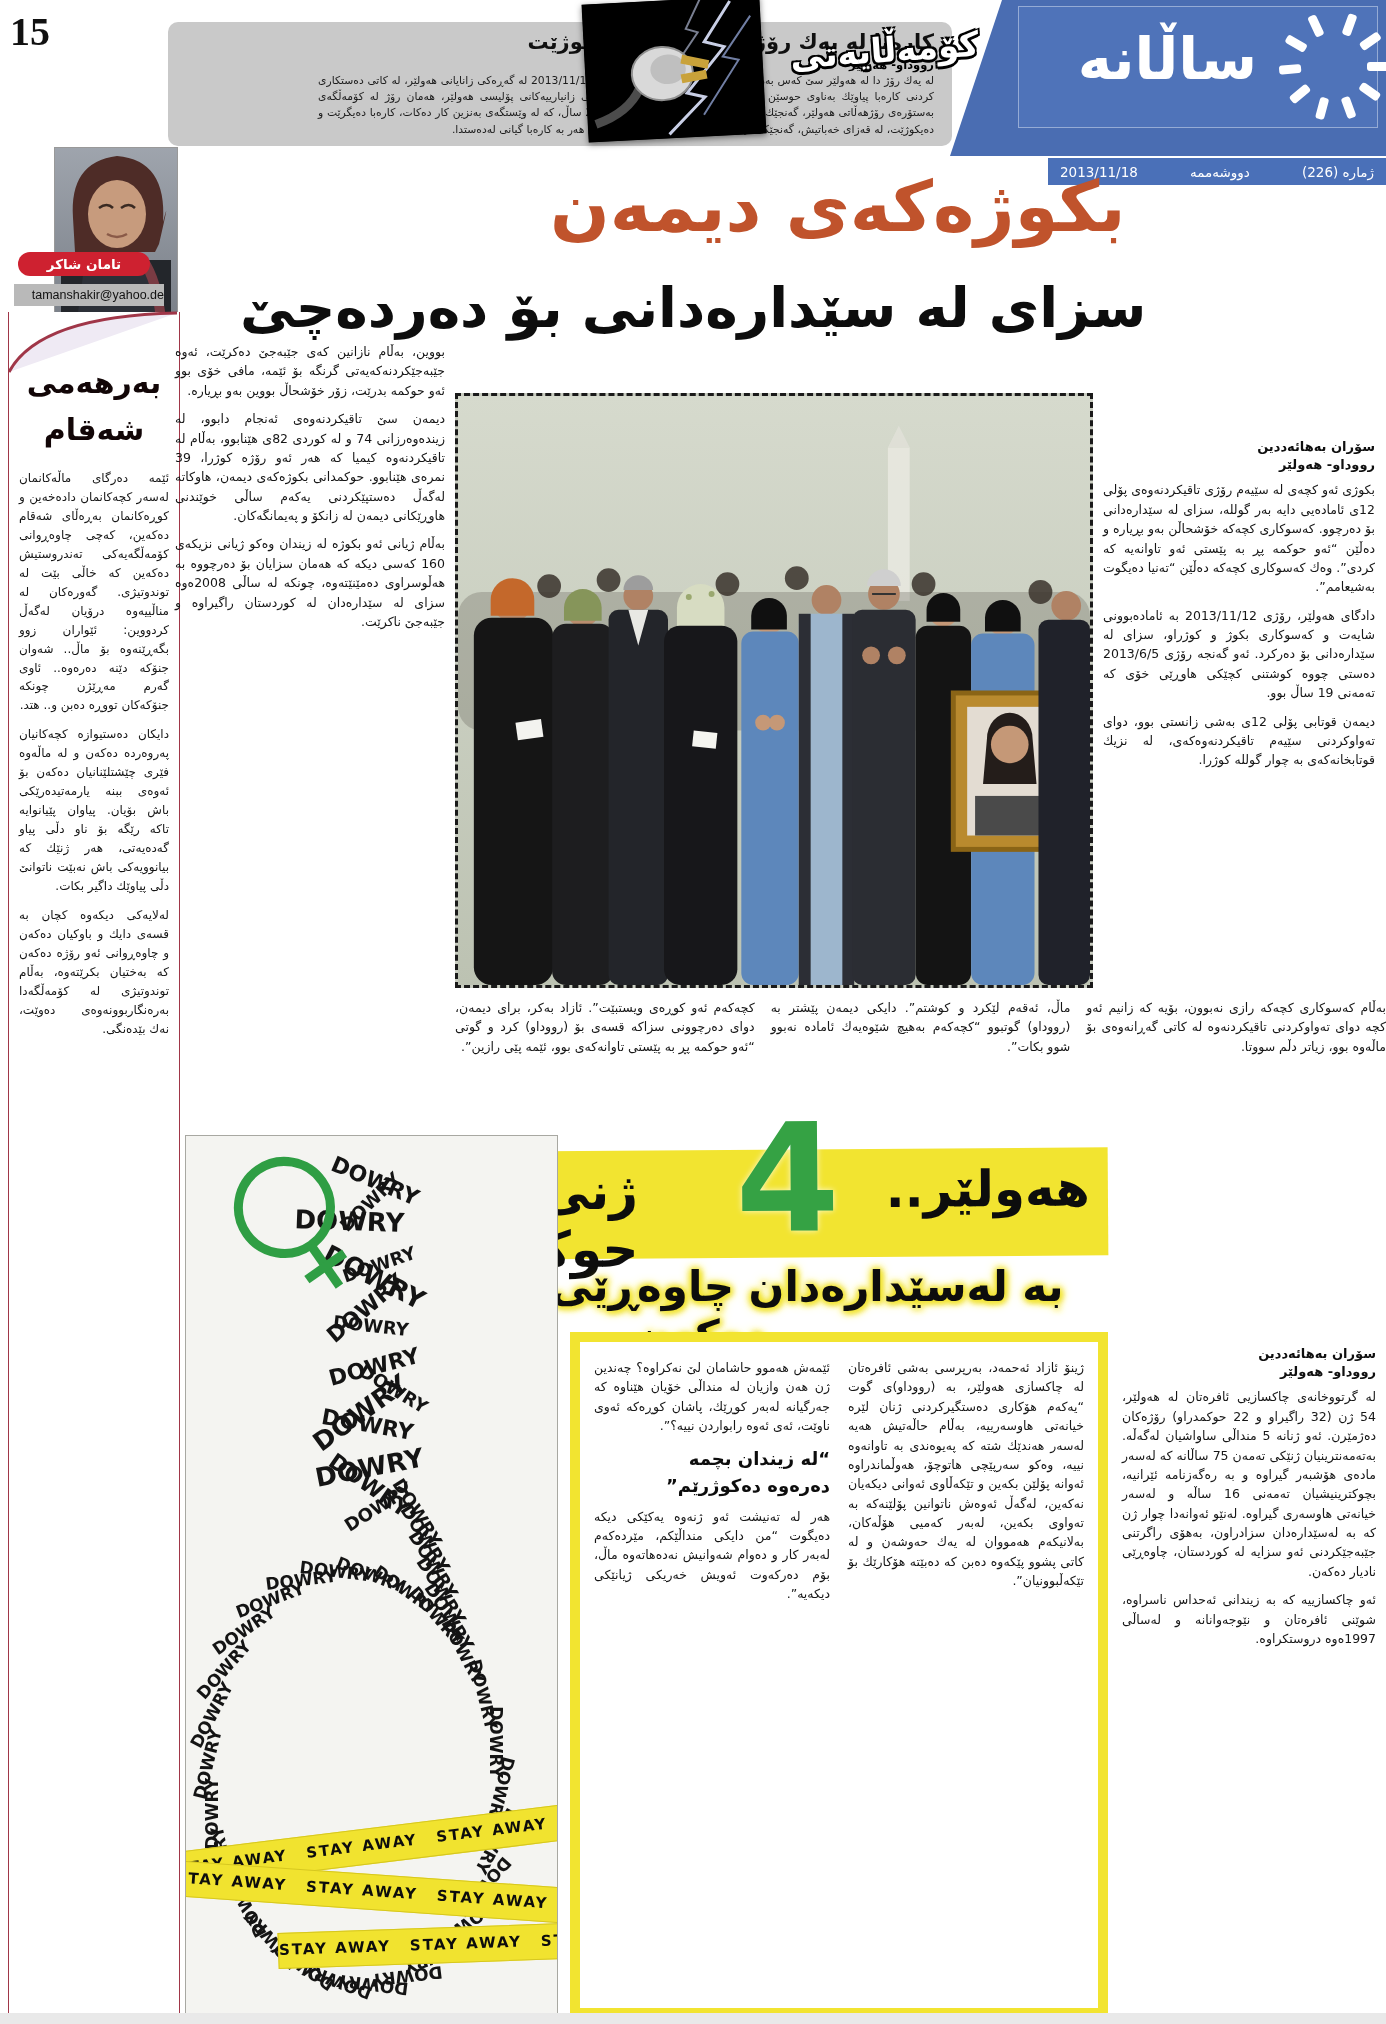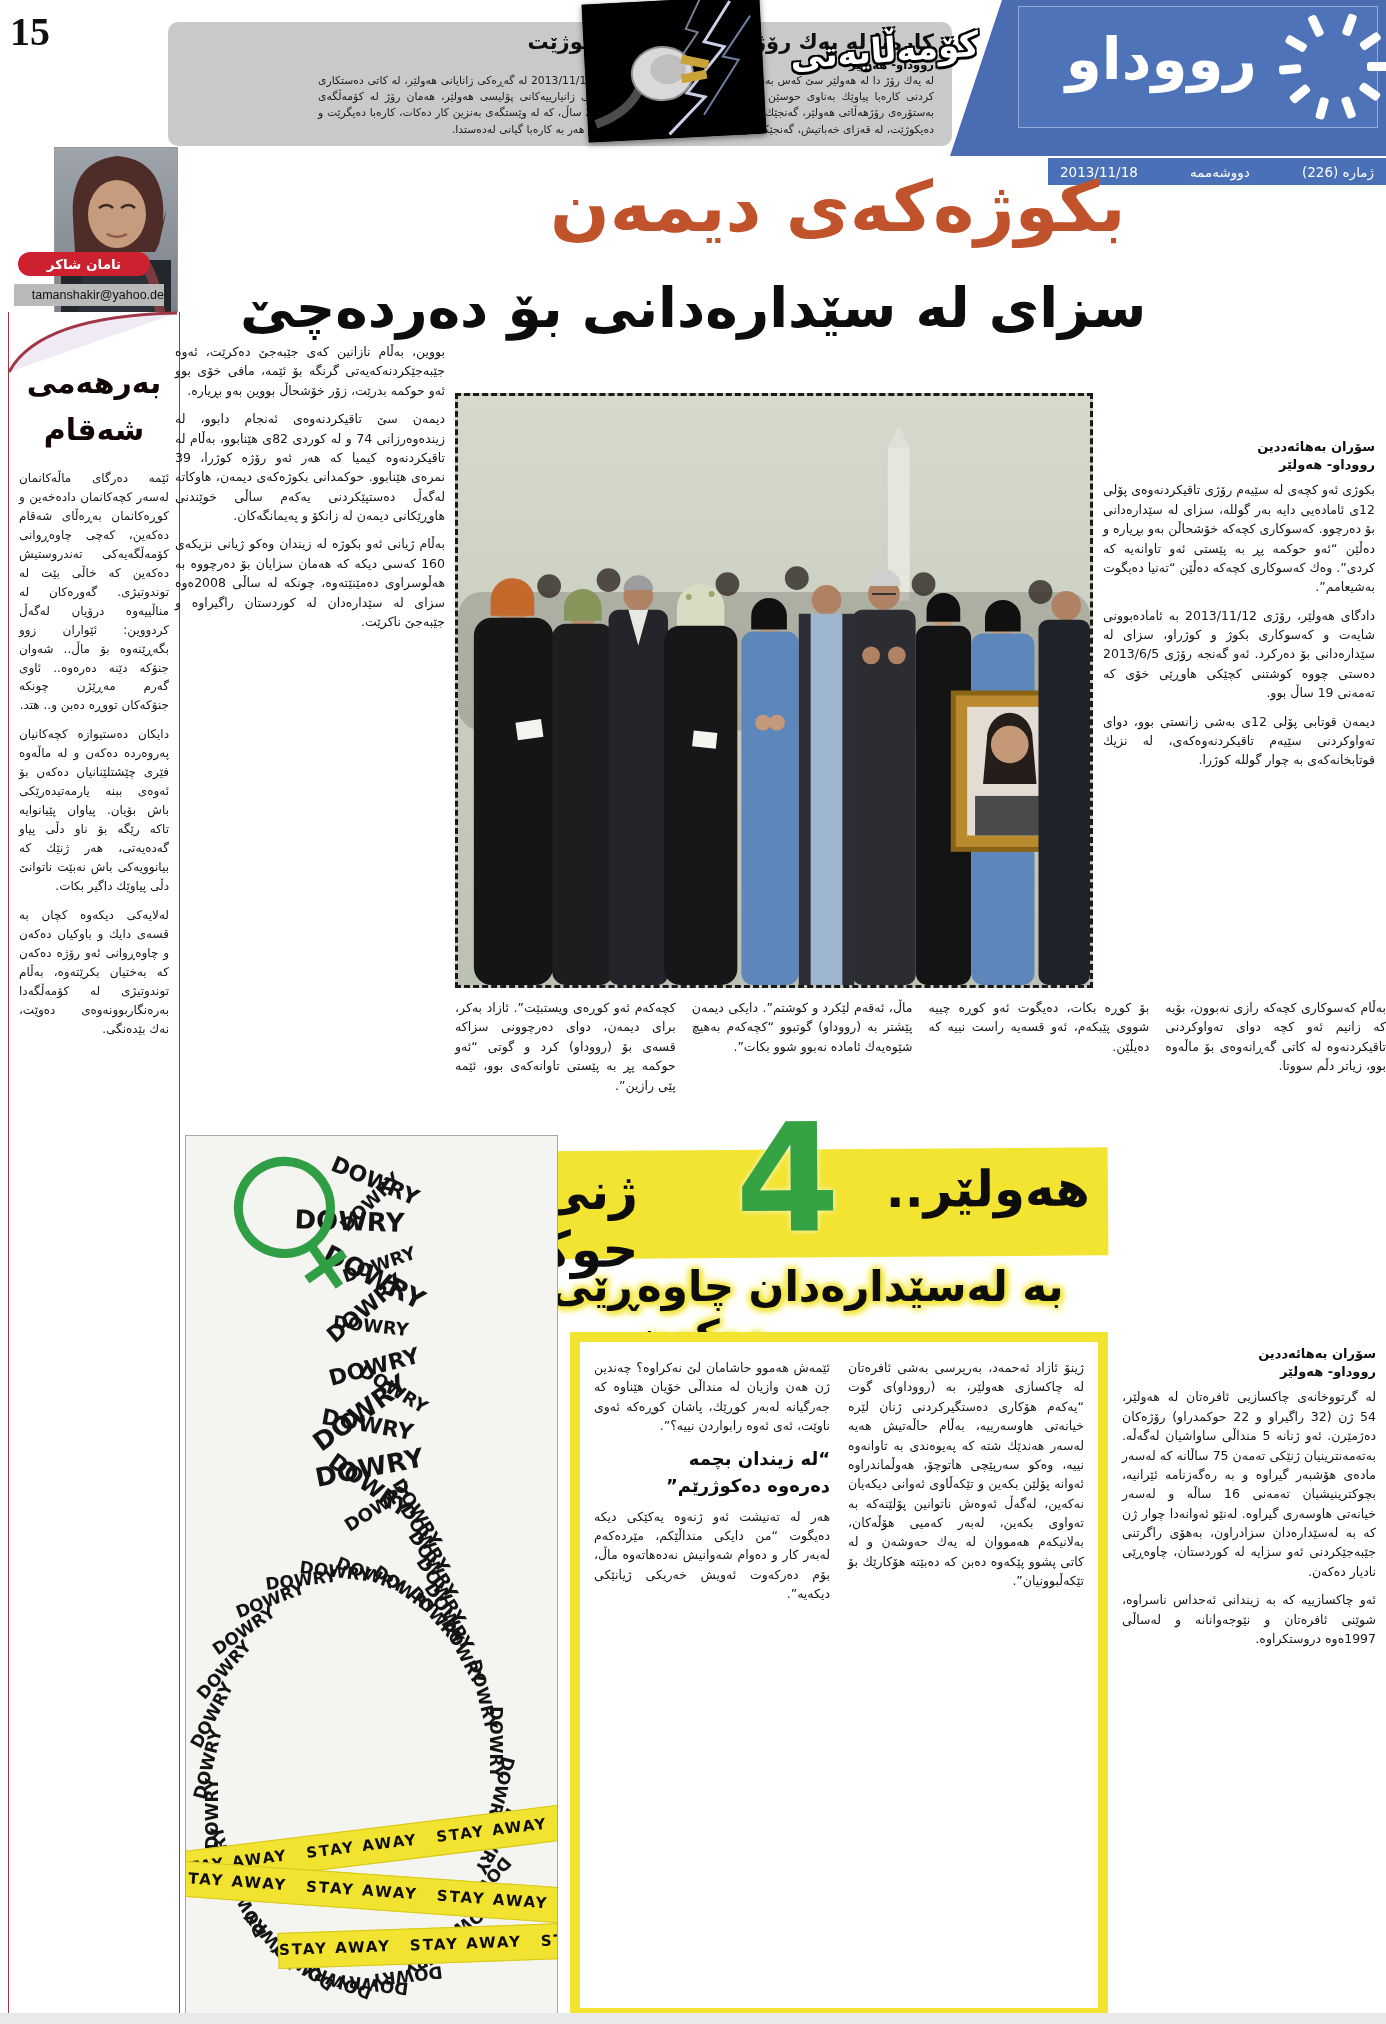--- a/index.html
+++ b/index.html
@@ -95,21 +95,21 @@
       <ellipse cx="84" cy="70" rx="18" ry="15" fill="#bfbfbf"></ellipse>
       <rect x="98" y="56" width="28" height="9" fill="#c9a23a" transform="rotate(14 98 60)"></rect>
       <rect x="97" y="76" width="26" height="9" fill="#c9a23a" transform="rotate(-8 97 80)"></rect>
     </svg>
   </div>
 
   <div class="abs section-word">كۆمەڵایەتی</div>
 
   <div class="abs masthead">
     <div class="logo-box">
-      <div class="logo-text">رووداو</div>
+      <div class="logo-text">ساڵانه</div>
       <svg width="120" height="118" viewBox="0 0 120 118" style="position:absolute;left:255px;top:0;">
         <g fill="#ffffff">
           <rect x="56" y="4" width="9" height="22" rx="3" transform="rotate(20 60 59)"></rect>
           <rect x="56" y="4" width="9" height="22" rx="3" transform="rotate(55 60 59)"></rect>
           <rect x="56" y="4" width="9" height="22" rx="3" transform="rotate(90 60 59)"></rect>
           <rect x="56" y="4" width="9" height="22" rx="3" transform="rotate(125 60 59)"></rect>
           <rect x="56" y="4" width="9" height="22" rx="3" transform="rotate(160 60 59)"></rect>
           <rect x="56" y="4" width="9" height="22" rx="3" transform="rotate(195 60 59)"></rect>
           <rect x="56" y="4" width="9" height="22" rx="3" transform="rotate(230 60 59)"></rect>
           <rect x="56" y="4" width="9" height="22" rx="3" transform="rotate(265 60 59)"></rect>
@@ -258,21 +258,20 @@
       <circle cx="557" cy="352" r="19" fill="#c59877"></circle>
       <rect x="522" y="404" width="70" height="40" fill="#4a4a4a"></rect>
 
       <circle cx="614" cy="212" r="15" fill="#b08264"></circle>
       <rect x="586" y="226" width="52" height="369" rx="10" fill="#20222a"></rect>
     </svg>
   </div>
 
   <div class="abs midband">
     <div class="mcol col-text">بەڵام كەسوكاری كچەكه رازی نەبوون، بۆیه كه زانیم ئەو كچه دوای تەواوكردنی تاقیكردنەوه له كاتی گەڕانەوەی بۆ ماڵەوه بوو، زیاتر دڵم سووتا.</div>
-    <div class="mcol col-text">بۆ كوڕه بكات، دەیگوت ئەو كوڕه چییه شووی پێبكەم، ئەو قسەیه راست نییه كه دەیڵێن.</div>
     <div class="mcol col-text">ماڵ، ئەقەم لێكرد و كوشتم”. دایكی دیمەن پێشتر به (رووداو) گوتبوو “كچەكەم بەهیچ شێوەیەك ئاماده نەبوو شوو بكات”.</div>
     <div class="mcol col-text">كچەكەم ئەو كوڕەی ویستبێت”. ئازاد بەكر، برای دیمەن، دوای دەرچوونی سزاكه قسەی بۆ (رووداو) كرد و گوتی “ئەو حوكمه پڕ به پێستی تاوانەكەی بوو، ئێمه پێی رازین”.</div>
   </div>
 
   <div class="abs banner">
     <div class="banner-line1">هەولێر..</div>
     <div class="banner-num">4</div>
     <div class="banner-rest">ژنی حوكمدراو</div>
   </div>
   <div class="abs banner-line2">به لەسێدارەدان چاوەڕێی سزاكەیان دەكەن</div>

